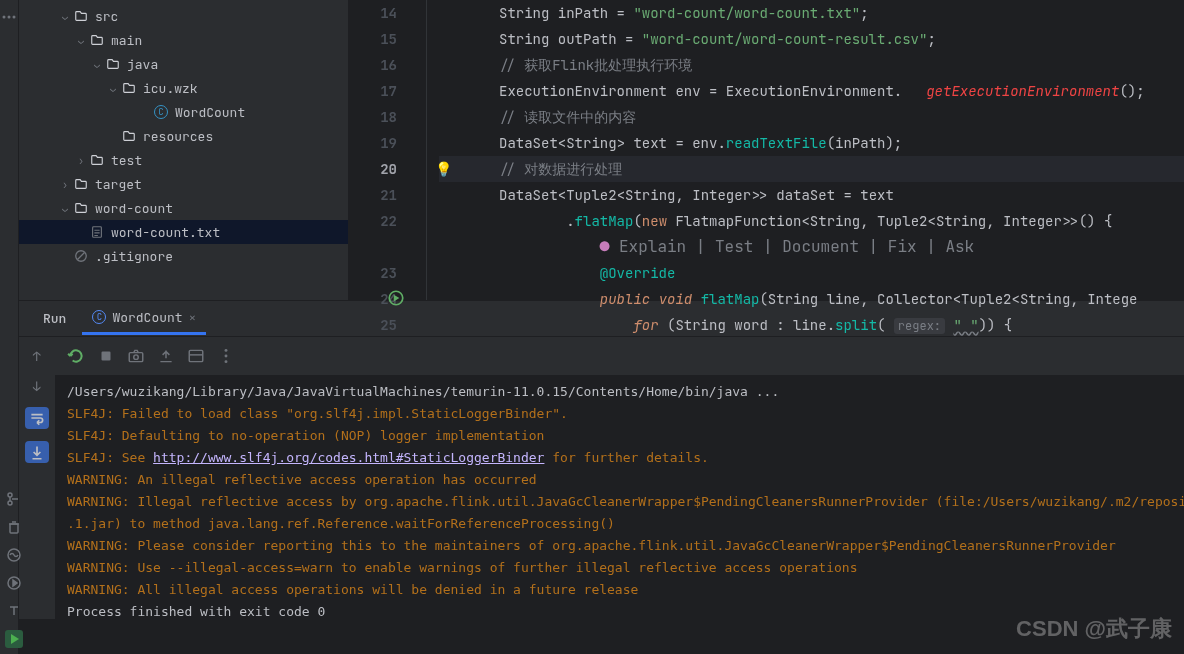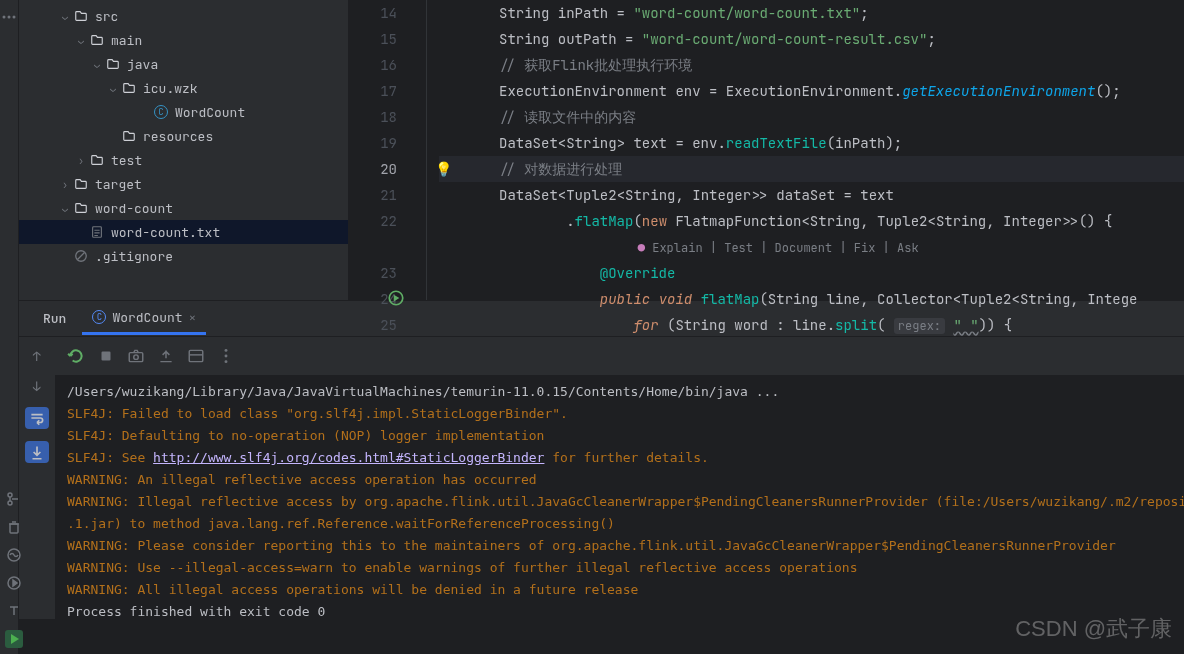--- a/index.html
+++ b/index.html
@@ -113,39 +113,39 @@
       line-height: 26px;
       position: relative;
     }
     .gutter-numbers {
       width: 68px;
       text-align: right;
       color: #4b5059;
       padding-right: 20px;
       user-select: none;
     }
-    .line-num { height: 26px; position: relative; }
+    .line-num { height: 26px; position: relative; font-weight: bold; }
     .line-num.current { color: #a1a3ab; }
     .code-area {
       flex: 1;
       padding-left: 12px;
       position: relative;
     }
     .code-line { height: 26px; white-space: pre; padding-left: 60px; position: relative; }
     .code-line.active { background: #26282e; }
     .kw { color: #cf8e6d; }
     .type { color: #bcbec4; }
     .str { color: #6aab73; }
     .comment { color: #7a7e85; }
     .method { color: #14b8a6; }
-    .ital { font-style: italic; color: #0ea5e9; }
+    .ital { font-style: italic; color: #ef4444; margin-left: 24px; }
     .param-hint { color: #7a7e85; background: #393b40; padding: 0 4px; border-radius: 3px; font-size: 12px; }
     .underline-wavy { text-decoration: underline wavy #7a7e85; }
     .gutter-border { width: 10px; border-right: 1px solid #313438; }
-    .hint-links { color: #7a7e85; font-size: 12px; margin-left: 38px; }
+    .hint-links { color: #7a7e85; font-size: 16px; }
     .hint-links .dot { color: #c77dbb; }
     
     .run-panel {
       border-top: 1px solid #1e1f22;
       background: #2b2d30;
     }
     .run-tabs {
       display: flex;
       align-items: center;
       height: 36px;
@@ -223,21 +223,21 @@
     .console-line { display: block; }
     .warn { color: #b3701b; }
     .link { color: #c4b5fd; text-decoration: underline; }
     .watermark {
       position: absolute;
       right: 12px;
       bottom: 10px;
       font-size: 22px;
       color: rgba(200,200,200,0.4);
       font-family: sans-serif;
-      font-weight: 400;
+      font-weight: 700;
     }
   </style>
 </head>
 <body>
 
 <div class="left-gutter">
   <div class="gutter-icon">
     <svg viewBox="0 0 16 16" fill="currentColor">
         <circle cx="3" cy="8" r="1.5"></circle>
         <circle cx="8" cy="8" r="1.5"></circle>

